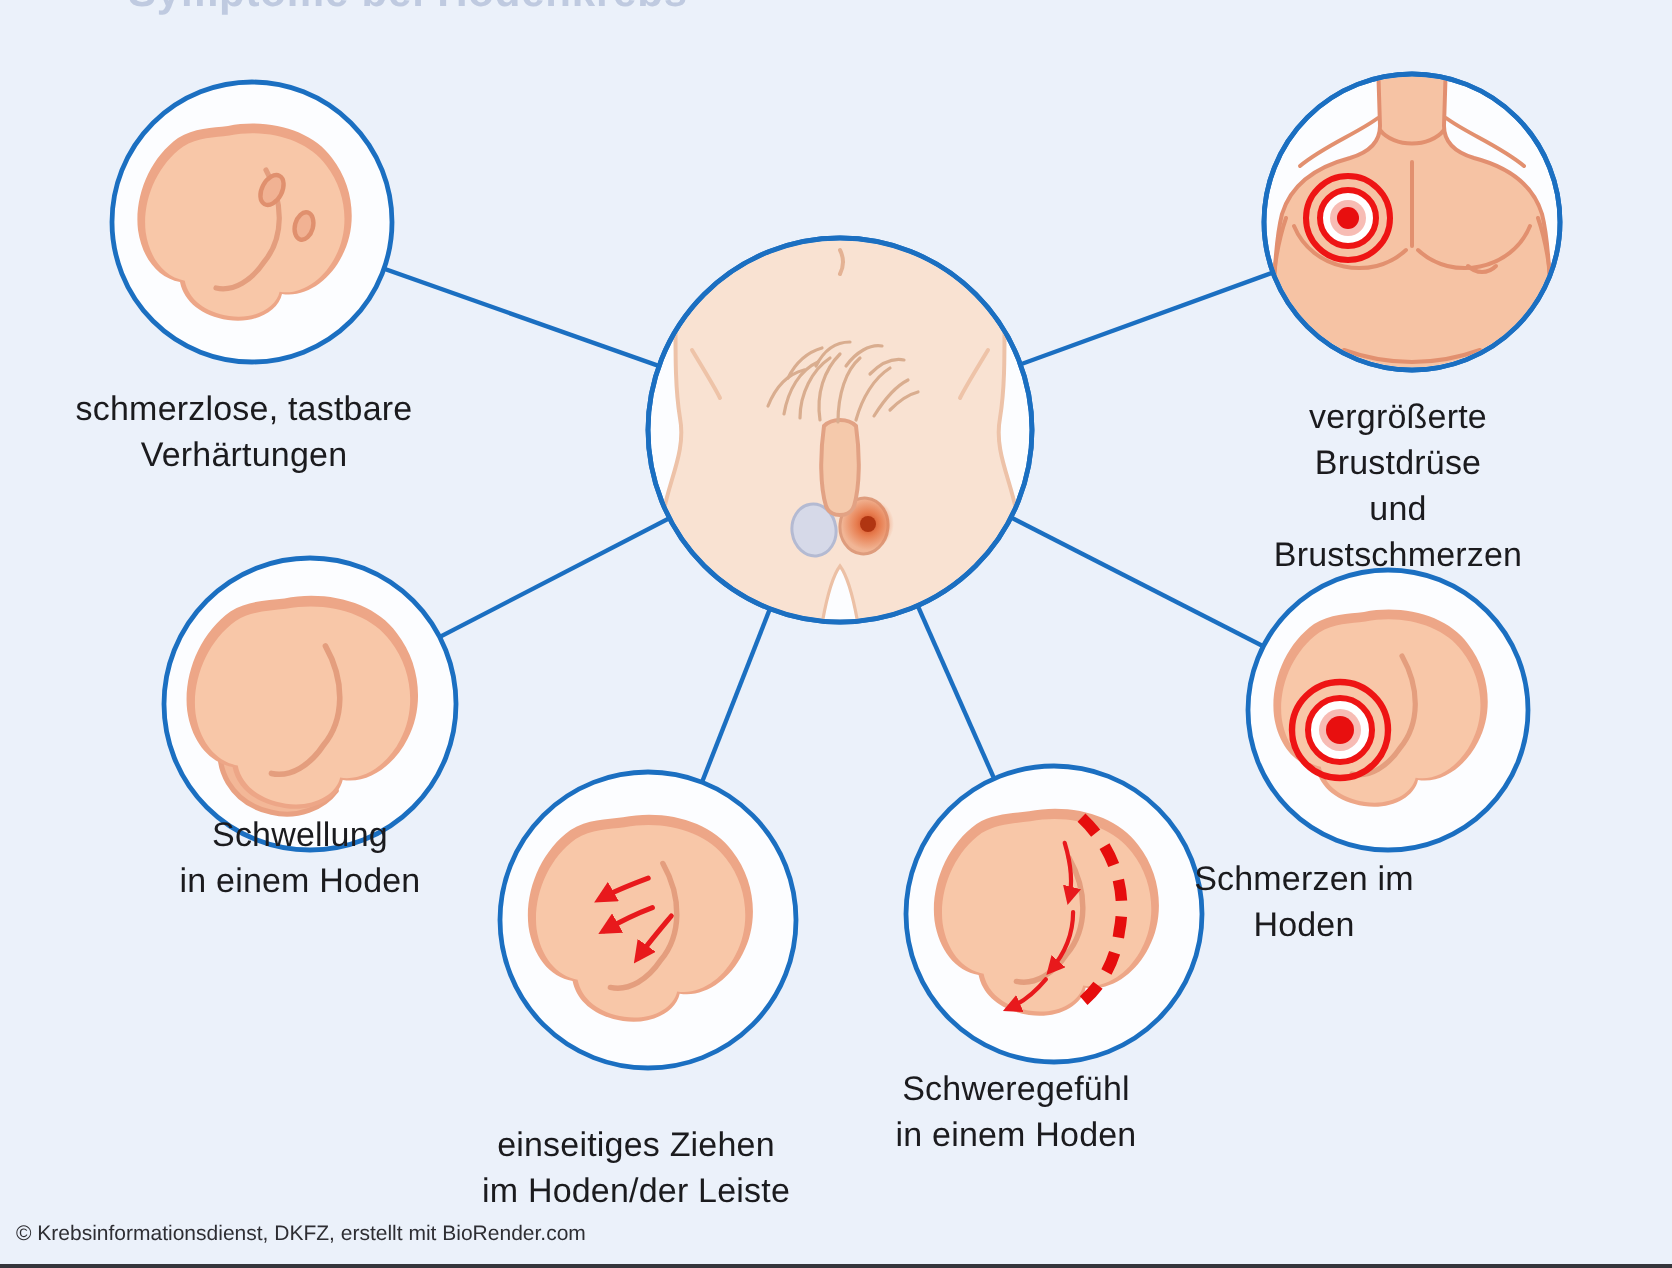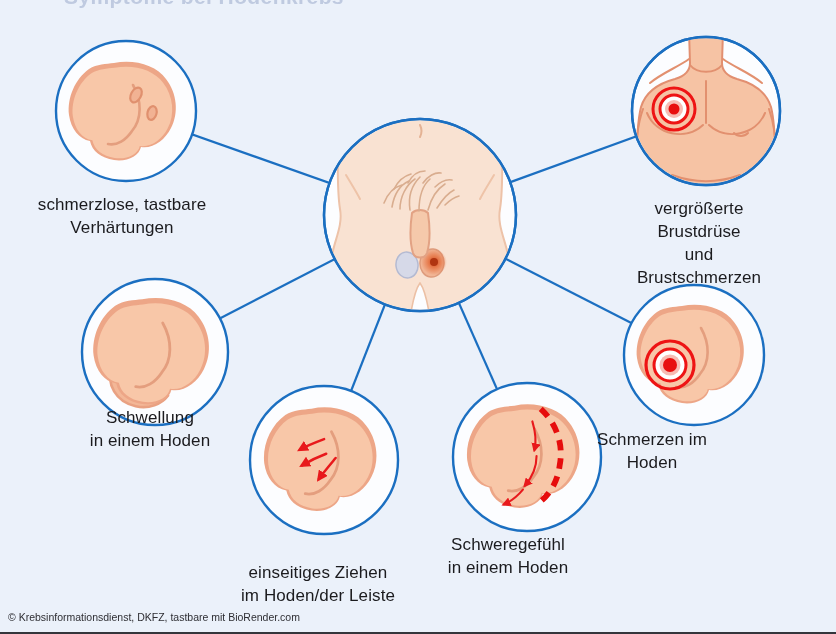--- a/index.html
+++ b/index.html
@@ -188,15 +188,15 @@
 Verhärtungen</div>
   <div class="node-label" style="left:150px;top:406px;">Schwellung
 in einem Hoden</div>
   <div class="node-label" style="left:318px;top:533px;margin-top:28px;">einseitiges Ziehen
 im Hoden/der Leiste</div>
   <div class="node-label" style="left:508px;top:533px;">Schweregefühl
 in einem Hoden</div>
   <div class="node-label" style="left:652px;top:428px;">Schmerzen im
 Hoden</div>
 
-  <div class="credit">© Krebsinformationsdienst, DKFZ, tastbare mit BioRender.com</div>
+  <div class="credit">© Krebsinformationsdienst, DKFZ, erstellt mit BioRender.com</div>
   <div class="bottom-edge"></div>
 </div>
 
 </body></html>

